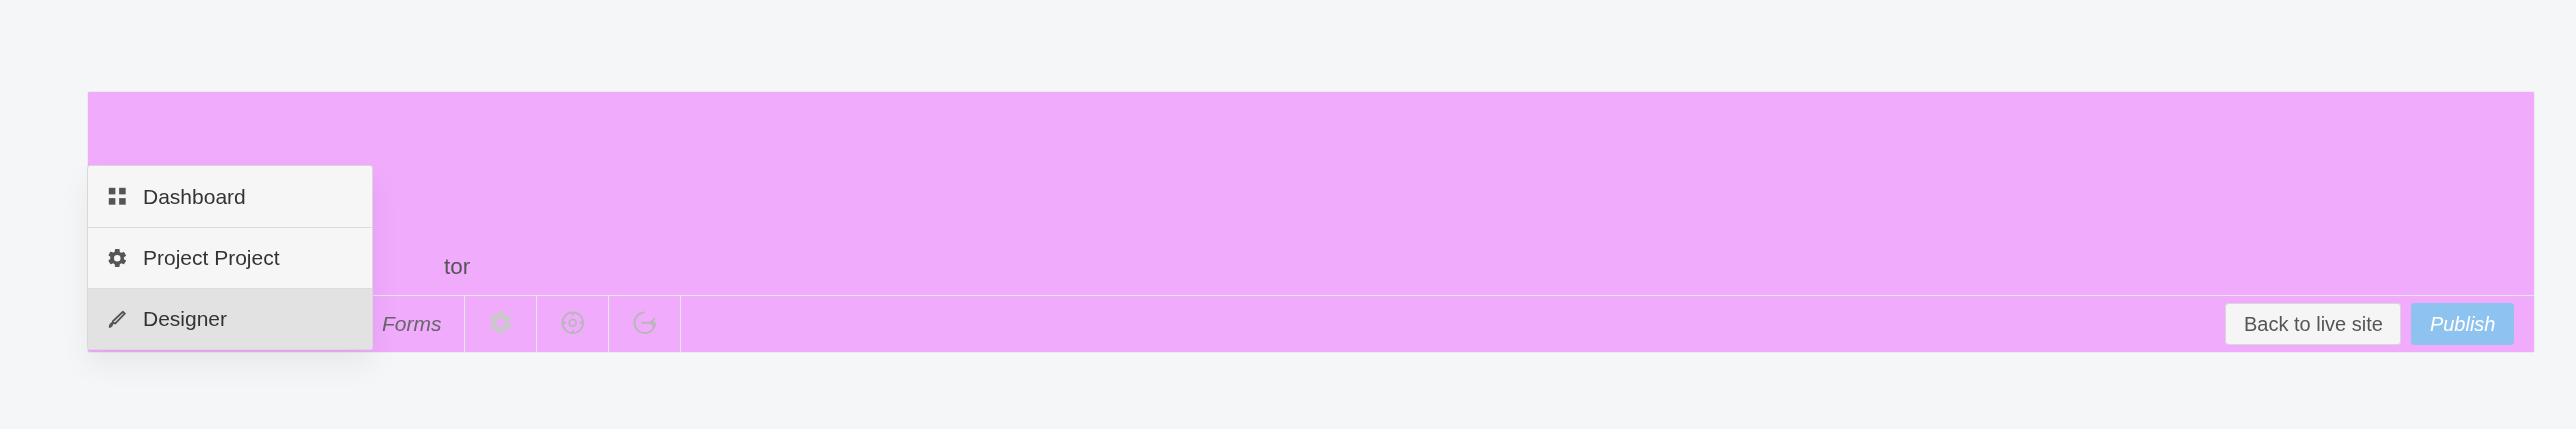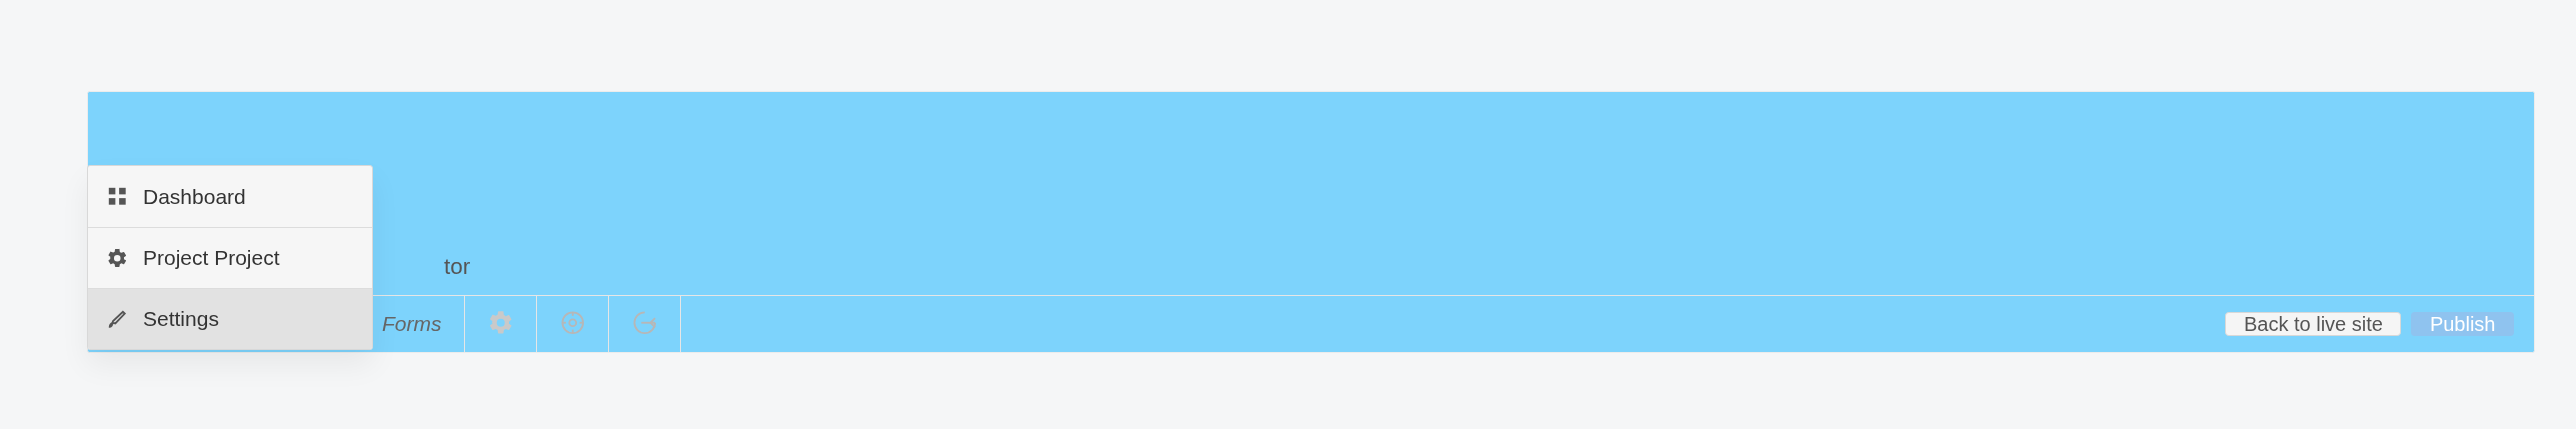--- a/index.html
+++ b/index.html
@@ -13,21 +13,21 @@
     color: #333;
     transform-origin: top left;
   }
 
   
   .card {
     position: absolute;
     left: 87px;
     top: 91px;
     width: 2448px;
-    background: #7dd3fc;
+    background: #f0abfc;
     border: 0.6px solid #ececec;
     border-radius: 2.5px;
   }
   .card-top {
     height: 203px;
     position: relative;
   }
   
   .behind-text {
     position: absolute;
@@ -75,37 +75,38 @@
     align-items: center;
     justify-content: center;
     border-right: 0.6px solid #e6e6e6;
     height: 100%;
     cursor: pointer;
   }
   .icon-tab svg { width: 27.5px; height: 27.5px; stroke: #b7b7b7; fill: none; stroke-width: 1.6; }
   .icon-tab.gear svg { fill: #c9c9c9; stroke: none; }
 
   .btn {
-    height: 24px;
+    height: 42px;
     padding: 0 17.5px;
     display: flex;
     align-items: center;
     border-radius: 3.7px;
     font-size: 20px;
     cursor: pointer;
     border: 0.6px solid transparent;
   }
   .btn-default {
     background: #f5f5f5;
     border-color: #d8d8d8;
     color: #555;
   }
   .btn-primary {
     background: #8fc3ef;
     color: #fff;
+    font-style: italic;
   }
 
   
   .dropdown {
     position: absolute;
     left: 87px;
     top: 165px;
     width: 286px;
     background: #f6f6f6;
     border: 0.6px solid #d8d8d8;
@@ -202,16 +203,16 @@
         </svg>
     </span>
     <span>Project Project</span>
   </div>
   <div class="dropdown-item active">
     <span class="dd-icon">
       <svg viewBox="0 0 24 24" fill="none" stroke="#555" stroke-width="2">
           <path d="M4 20c0-2 1.5-4 4-4 1 0 2 .5 2 .5L20 6l-2-2L7.5 14S7 15 7 16c0 2.5-2 4-3 4z"></path>
         </svg>
     </span>
-    <span>Settings</span>
+    <span>Designer</span>
   </div>
 </div>
 
 
 </body></html>

